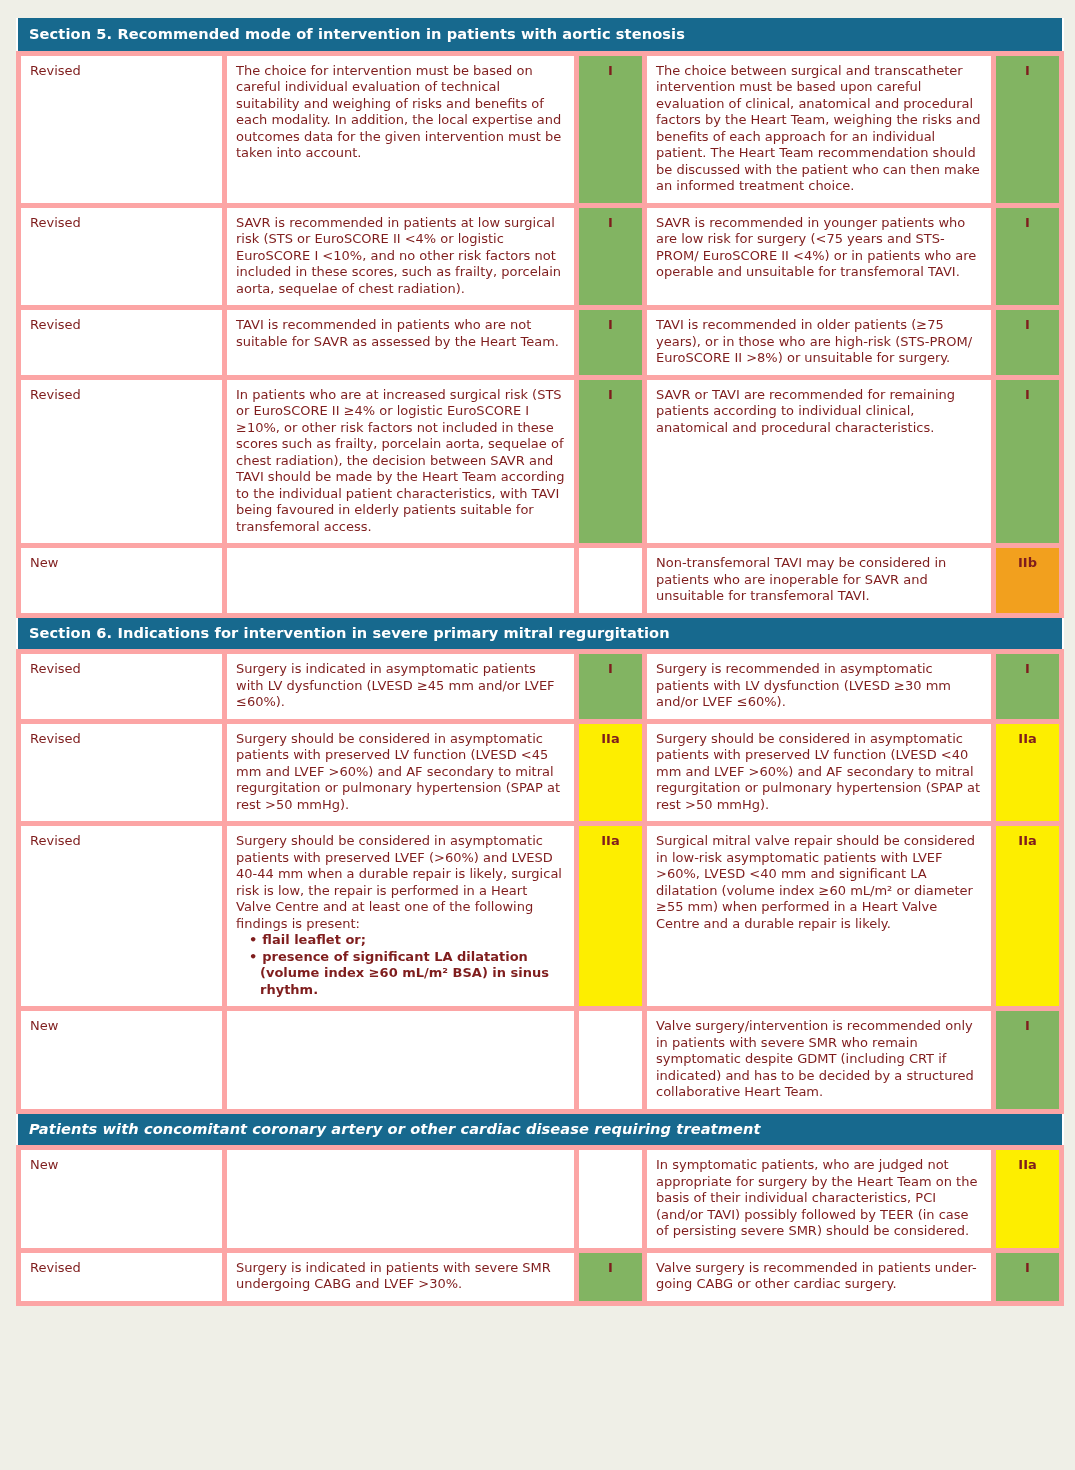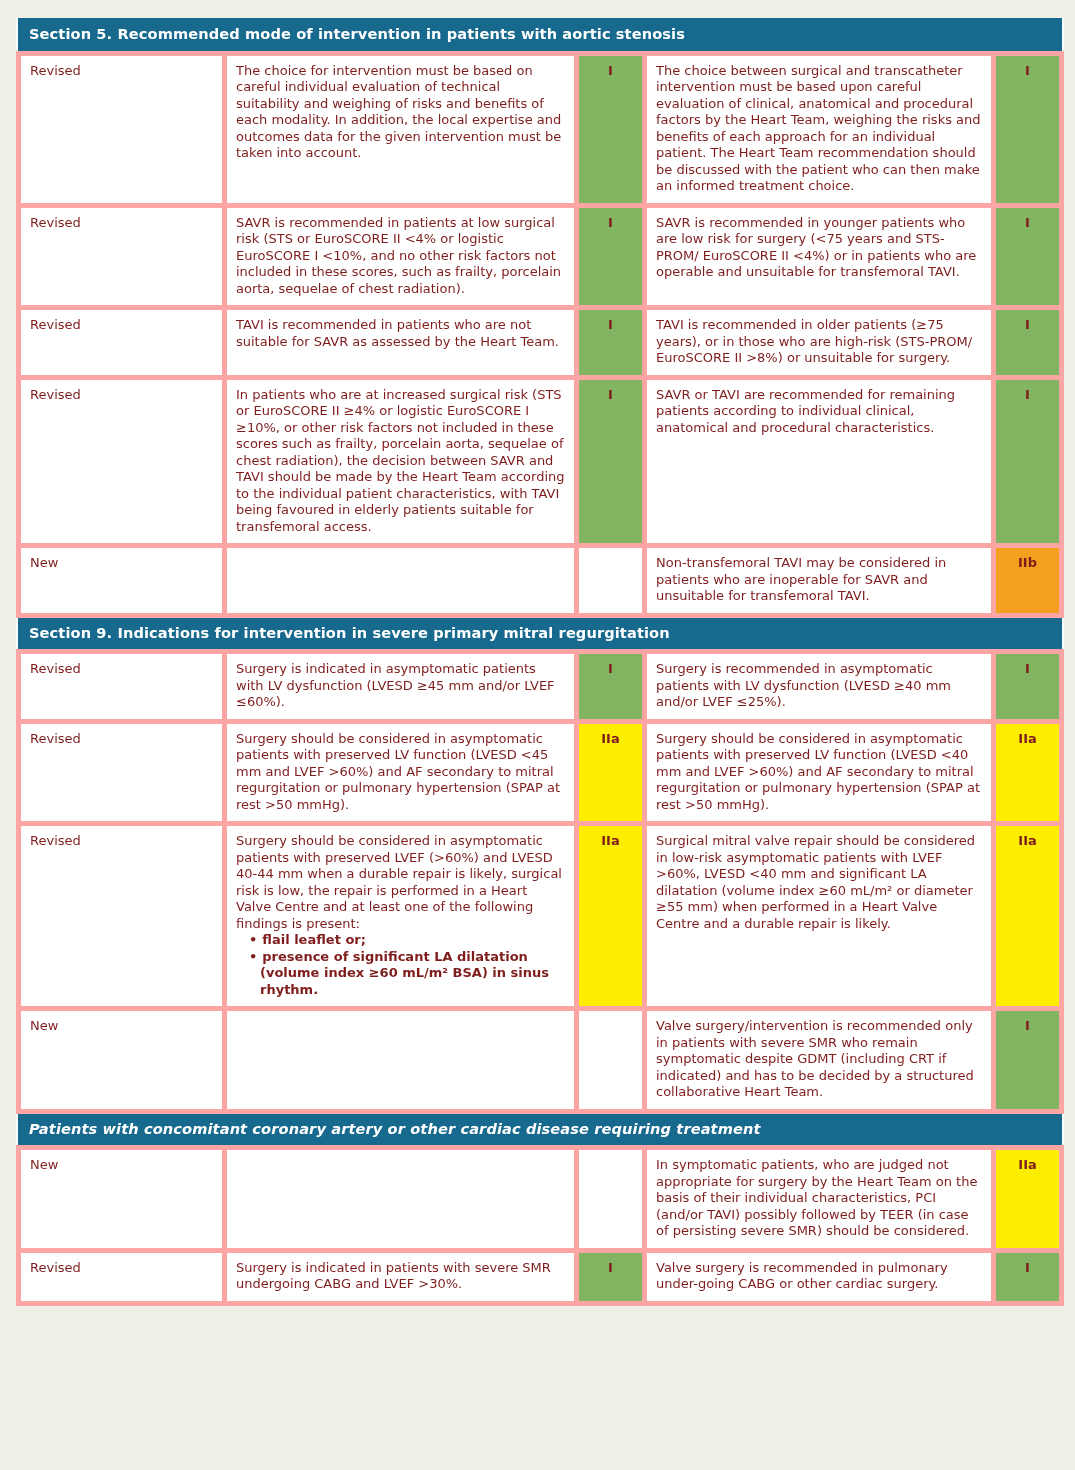--- a/index.html
+++ b/index.html
@@ -128,27 +128,27 @@
           <td class="cls green">I</td>
         </tr>
         <tr>
           <td class="status">New</td>
           <td></td>
           <td class="cls empty"></td>
           <td>Non-transfemoral TAVI may be considered in patients who are inoperable for SAVR and unsuitable for transfemoral TAVI.</td>
           <td class="cls orange">IIb</td>
         </tr>
         <tr class="section-row">
-          <td colspan="5">Section 9. Indications for intervention in severe primary mitral regurgitation</td>
+          <td colspan="5">Section 6. Indications for intervention in severe primary mitral regurgitation</td>
         </tr>
         <tr>
           <td class="status">Revised</td>
           <td>Surgery is indicated in asymptomatic patients with LV dysfunction (LVESD ≥45 mm and/or LVEF ≤60%).</td>
           <td class="cls green">I</td>
-          <td>Surgery is recommended in asymptomatic patients with LV dysfunction (LVESD ≥40 mm and/or LVEF ≤25%).</td>
+          <td>Surgery is recommended in asymptomatic patients with LV dysfunction (LVESD ≥30 mm and/or LVEF ≤60%).</td>
           <td class="cls green">I</td>
         </tr>
         <tr>
           <td class="status">Revised</td>
           <td>Surgery should be considered in asymptomatic patients with preserved LV function (LVESD &lt;45 mm and LVEF &gt;60%) and AF secondary to mitral regurgitation or pulmonary hypertension (SPAP at rest &gt;50 mmHg).</td>
           <td class="cls yellow">IIa</td>
           <td>Surgery should be considered in asymptomatic patients with preserved LV function (LVESD &lt;40 mm and LVEF &gt;60%) and AF secondary to mitral regurgitation or pulmonary hypertension (SPAP at rest &gt;50 mmHg).</td>
           <td class="cls yellow">IIa</td>
         </tr>
         <tr>
@@ -178,18 +178,18 @@
           <td class="status">New</td>
           <td></td>
           <td class="cls empty"></td>
           <td>In symptomatic patients, who are judged not appropriate for surgery by the Heart Team on the basis of their individual characteristics, PCI (and/or TAVI) possibly followed by TEER (in case of persisting severe SMR) should be considered.</td>
           <td class="cls yellow">IIa</td>
         </tr>
         <tr>
           <td class="status">Revised</td>
           <td>Surgery is indicated in patients with severe SMR undergoing CABG and LVEF &gt;30%.</td>
           <td class="cls green">I</td>
-          <td>Valve surgery is recommended in pulmonary under-going CABG or other cardiac surgery.</td>
+          <td>Valve surgery is recommended in patients under-going CABG or other cardiac surgery.</td>
           <td class="cls green">I</td>
         </tr>
       </tbody>
   </table>
 </div>
 
 </body></html>

